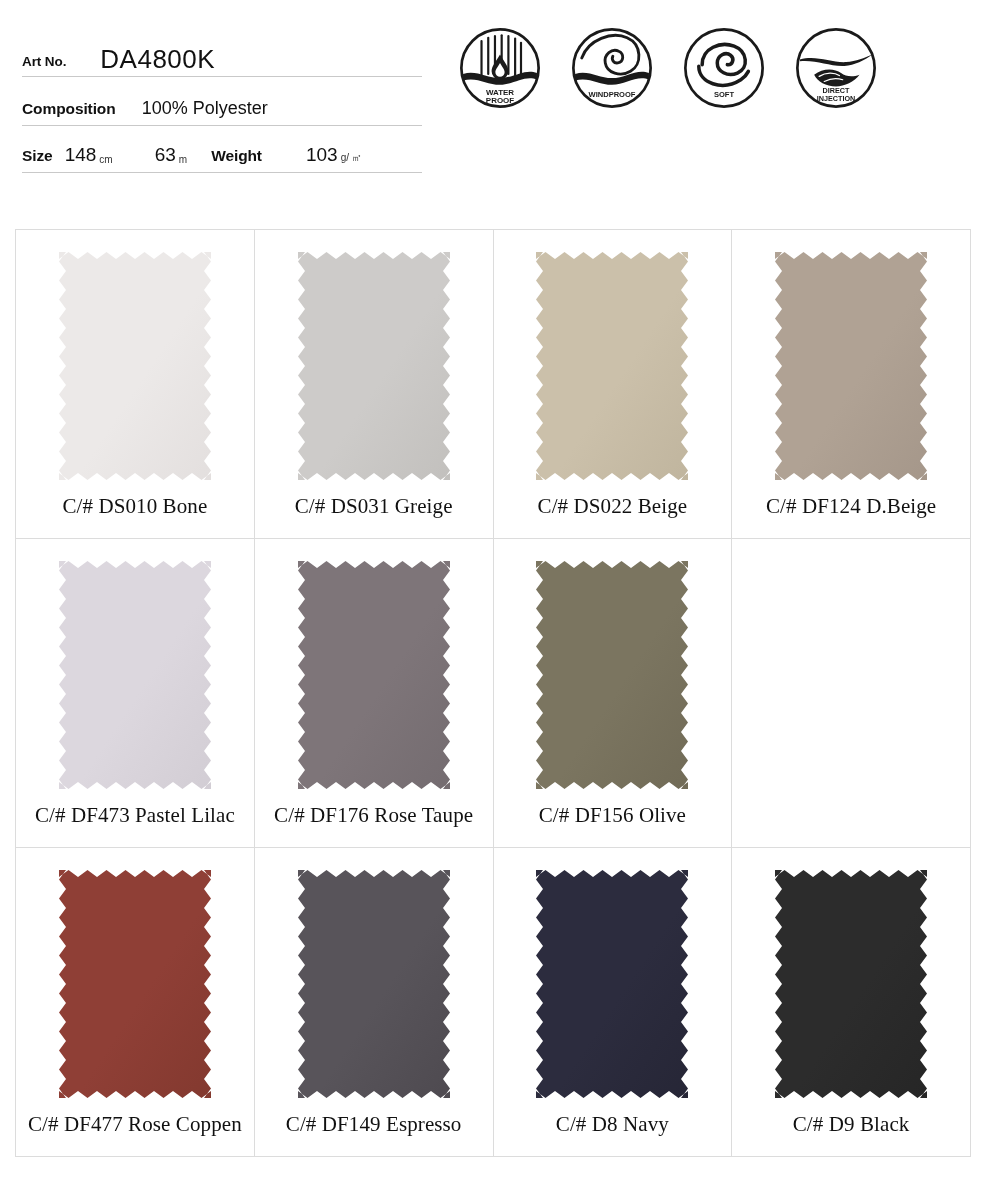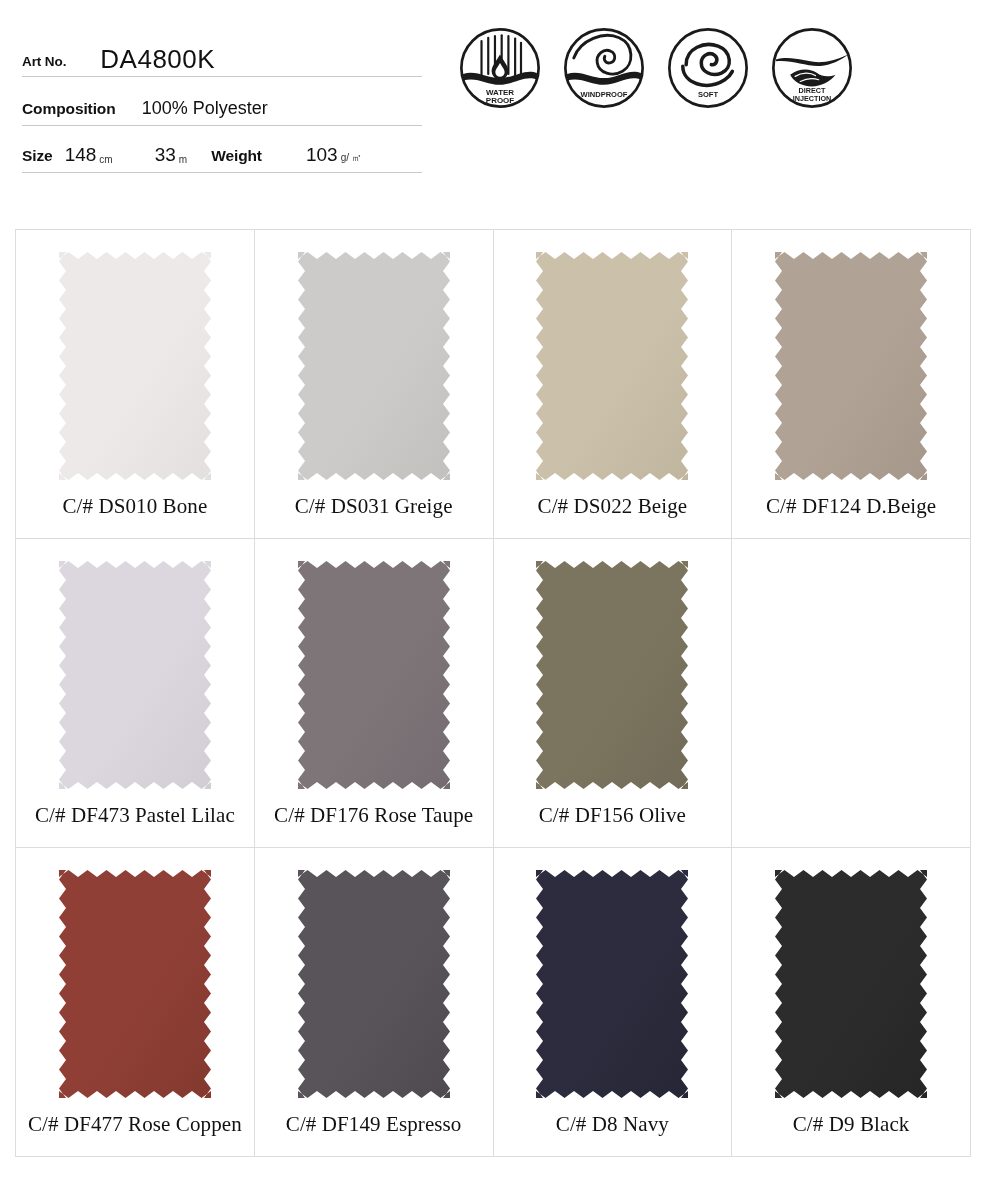--- a/index.html
+++ b/index.html
@@ -84,21 +84,21 @@
   .sp-b { margin-left: 42px; }
   .sp-c { margin-left: 24px; }
   .sp-d { margin-left: 44px; }
 
   
   .features {
     position: absolute;
     left: 458px;
     top: 26px;
     display: flex;
-    gap: 20px;
+    gap: 28px;
   }
   .feature-icon {
     width: 84px;
     height: 84px;
   }
 
   
   .grid {
     position: absolute;
     left: 15px;
@@ -155,21 +155,21 @@
 
     <div class="spec-row r2">
       <span class="lbl">Composition</span>
       <span class="comp-val">100% Polyester</span>
     </div>
 
     <div class="spec-row r3">
       <span class="lbl">Size</span>
       <span class="size-val sp-a">148</span>
       <span class="unit">cm</span>
-      <span class="size-val sp-b">33</span>
+      <span class="size-val sp-b">63</span>
       <span class="unit">m</span>
       <span class="lbl sp-c">Weight</span>
       <span class="size-val sp-d">103</span>
       <span class="unit">g/ ㎡</span>
     </div>
 
   </div>
 
   <div class="features">
 

